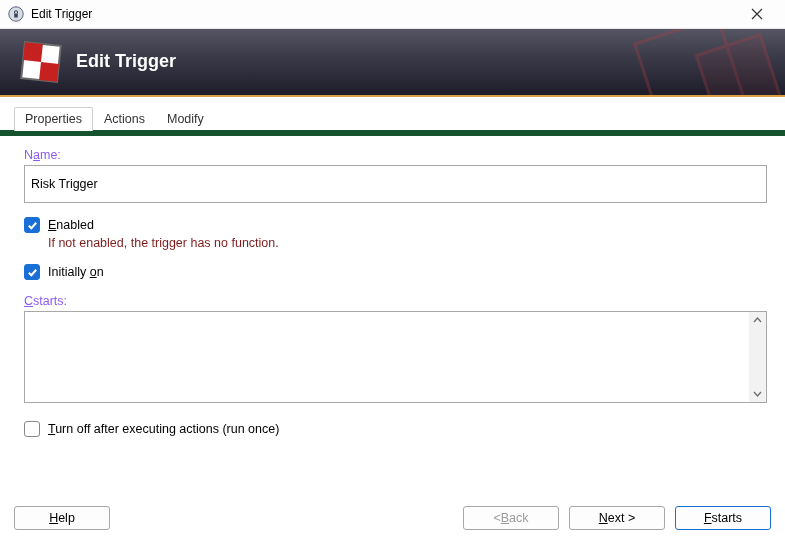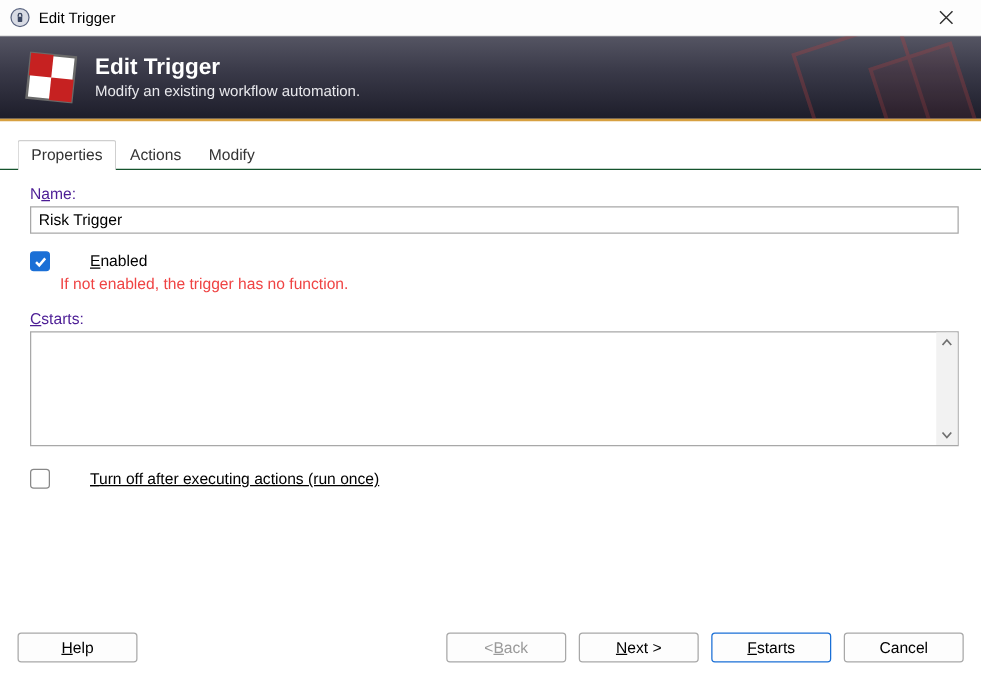--- a/index.html
+++ b/index.html
@@ -59,21 +59,21 @@
     transform: rotate(-18deg);
   }
   .header .deco .sq { position: absolute; border: 3px solid #b94040; }
   .header .deco .sq1 { width: 90px; height: 90px; left: 30px; top: 30px; }
   .header .deco .sq2 { width: 70px; height: 70px; left: 85px; top: 60px; background: rgba(185,64,64,0.3); }
 
   .tabs {
     display: flex;
     padding-left: 14px;
     margin-top: 14px;
-    border-bottom: 1px solid #14532d;
+    border-bottom: 6px solid #14532d;
     height: 25px;
     align-items: flex-end;
   }
   .tab {
     padding: 4px 10px 5px 10px;
     font-size: 12.5px;
     color: #333;
     border: 1px solid transparent;
     border-bottom: none;
     cursor: default;
@@ -83,53 +83,52 @@
   .tab.active {
     border-color: #cfcfcf;
     background: #fff;
     border-top-left-radius: 2px;
     border-top-right-radius: 2px;
   }
 
   .panel {
     padding: 12px 18px 10px 24px;
   }
-  .label { font-size: 12.5px; color: #4c1d95; margin-bottom: 3px; }
+  .label { font-size: 12.5px; color: #8b5cf6; margin-bottom: 3px; }
   .underline { text-decoration: underline; }
   .text-input {
     width: 100%;
-    height: 22px;
+    height: 38px;
     border: 1px solid #a8a8a8;
     padding: 2px 6px;
     font-family: inherit;
     font-size: 12.5px;
     background: #fff;
   }
   .check-row {
     display: flex;
     align-items: center;
     margin-top: 14px;
-    gap: 24px;
   }
   .check-row .cb {
     width: 16px; height: 16px;
     border: 1px solid #888;
     border-radius: 3px;
     margin-right: 8px;
     display: inline-flex; align-items: center; justify-content: center;
     background: #fff;
   }
   .check-row .cb.checked {
     background: #1a6fd6;
     border-color: #1a6fd6;
   }
   .check-row .cb.checked svg { width: 11px; height: 11px; }
   .check-row .cb svg path { stroke: #fff; stroke-width: 2.2; fill: none; }
   .check-row .cl { font-size: 12.5px; }
-  .help-text { margin-left: 24px; margin-top: 3px; font-size: 12.5px; color: #ef4444; }
+  .help-text { margin-left: 24px; margin-top: 3px; font-size: 12.5px; color: #7f1d1d; }
 
   .comments-box {
     width: 100%;
     height: 92px;
     border: 1px solid #a8a8a8;
     margin-top: 3px;
     position: relative;
     background: #fff;
   }
   .comments-box .scroll {
@@ -192,21 +191,20 @@
     <svg viewBox="0 0 42 42">
       <rect x="3" y="3" width="36" height="36" fill="#fff" stroke="#6a6a6a" stroke-width="2" transform="rotate(6 21 21)"></rect>
       <g transform="rotate(6 21 21)">
         <rect x="3" y="3" width="18" height="18" fill="#c62121"></rect>
         <rect x="21" y="21" width="18" height="18" fill="#c62121"></rect>
       </g>
     </svg>
   </span>
   <div>
     <div class="h-title">Edit Trigger</div>
-    <div class="h-sub">Modify an existing workflow automation.</div>
   </div>
   <div class="deco">
     <div class="sq sq1"></div>
     <div class="sq sq2"></div>
   </div>
 </div>
 
 <div class="tabs">
   <div class="tab active">Properties</div>
   <div class="tab">Actions</div>
@@ -225,40 +223,50 @@
       <svg viewBox="0 0 12 12">
           <path d="M2 6.2 L4.8 9 L10 3"></path>
         </svg>
     </span>
     <span class="cl">
       <span class="underline">E</span><span>nabled</span>
     </span>
   </div>
   <div class="help-text">If not enabled, the trigger has no function.</div>
 
+  <div class="check-row">
+    <span class="cb checked">
+      <svg viewBox="0 0 12 12">
+          <path d="M2 6.2 L4.8 9 L10 3"></path>
+        </svg>
+    </span>
+    <span class="cl">
+      <span>Initially </span><span class="underline">o</span><span>n</span>
+    </span>
+  </div>
 
   <div class="label" style="margin-top:14px;">
     <span class="underline">C</span><span>starts:</span>
   </div>
   <div class="comments-box">
     <div class="scroll">
       <span class="arrow">
           <svg viewBox="0 0 9 9">
             <path d="M1 6 L4.5 2 L8 6" fill="none" stroke="#707070" stroke-width="1.4"></path>
           </svg>
         </span>
       <span class="arrow">
           <svg viewBox="0 0 9 9">
             <path d="M1 3 L4.5 7 L8 3" fill="none" stroke="#707070" stroke-width="1.4"></path>
           </svg>
         </span>
     </div>
   </div>
 
-  <div class="check-row" style="margin-top:18px;text-decoration:underline;">
+  <div class="check-row" style="margin-top:18px;">
     <span class="cb"></span>
     <span class="cl">
       <span class="underline">T</span><span>urn off after executing actions (run once)</span>
     </span>
   </div>
 </div>
 
 <div class="footer">
   <span class="btn">
     <span class="underline">H</span>
@@ -271,14 +279,13 @@
       <span>ack</span>
   </span>
   <span class="btn">
     <span class="underline">N</span>
       <span>ext &gt;</span>
   </span>
   <span class="btn default">
     <span class="underline">F</span>
       <span>starts</span>
   </span>
-  <span class="btn">Cancel</span>
 </div>
 
 </body></html>

